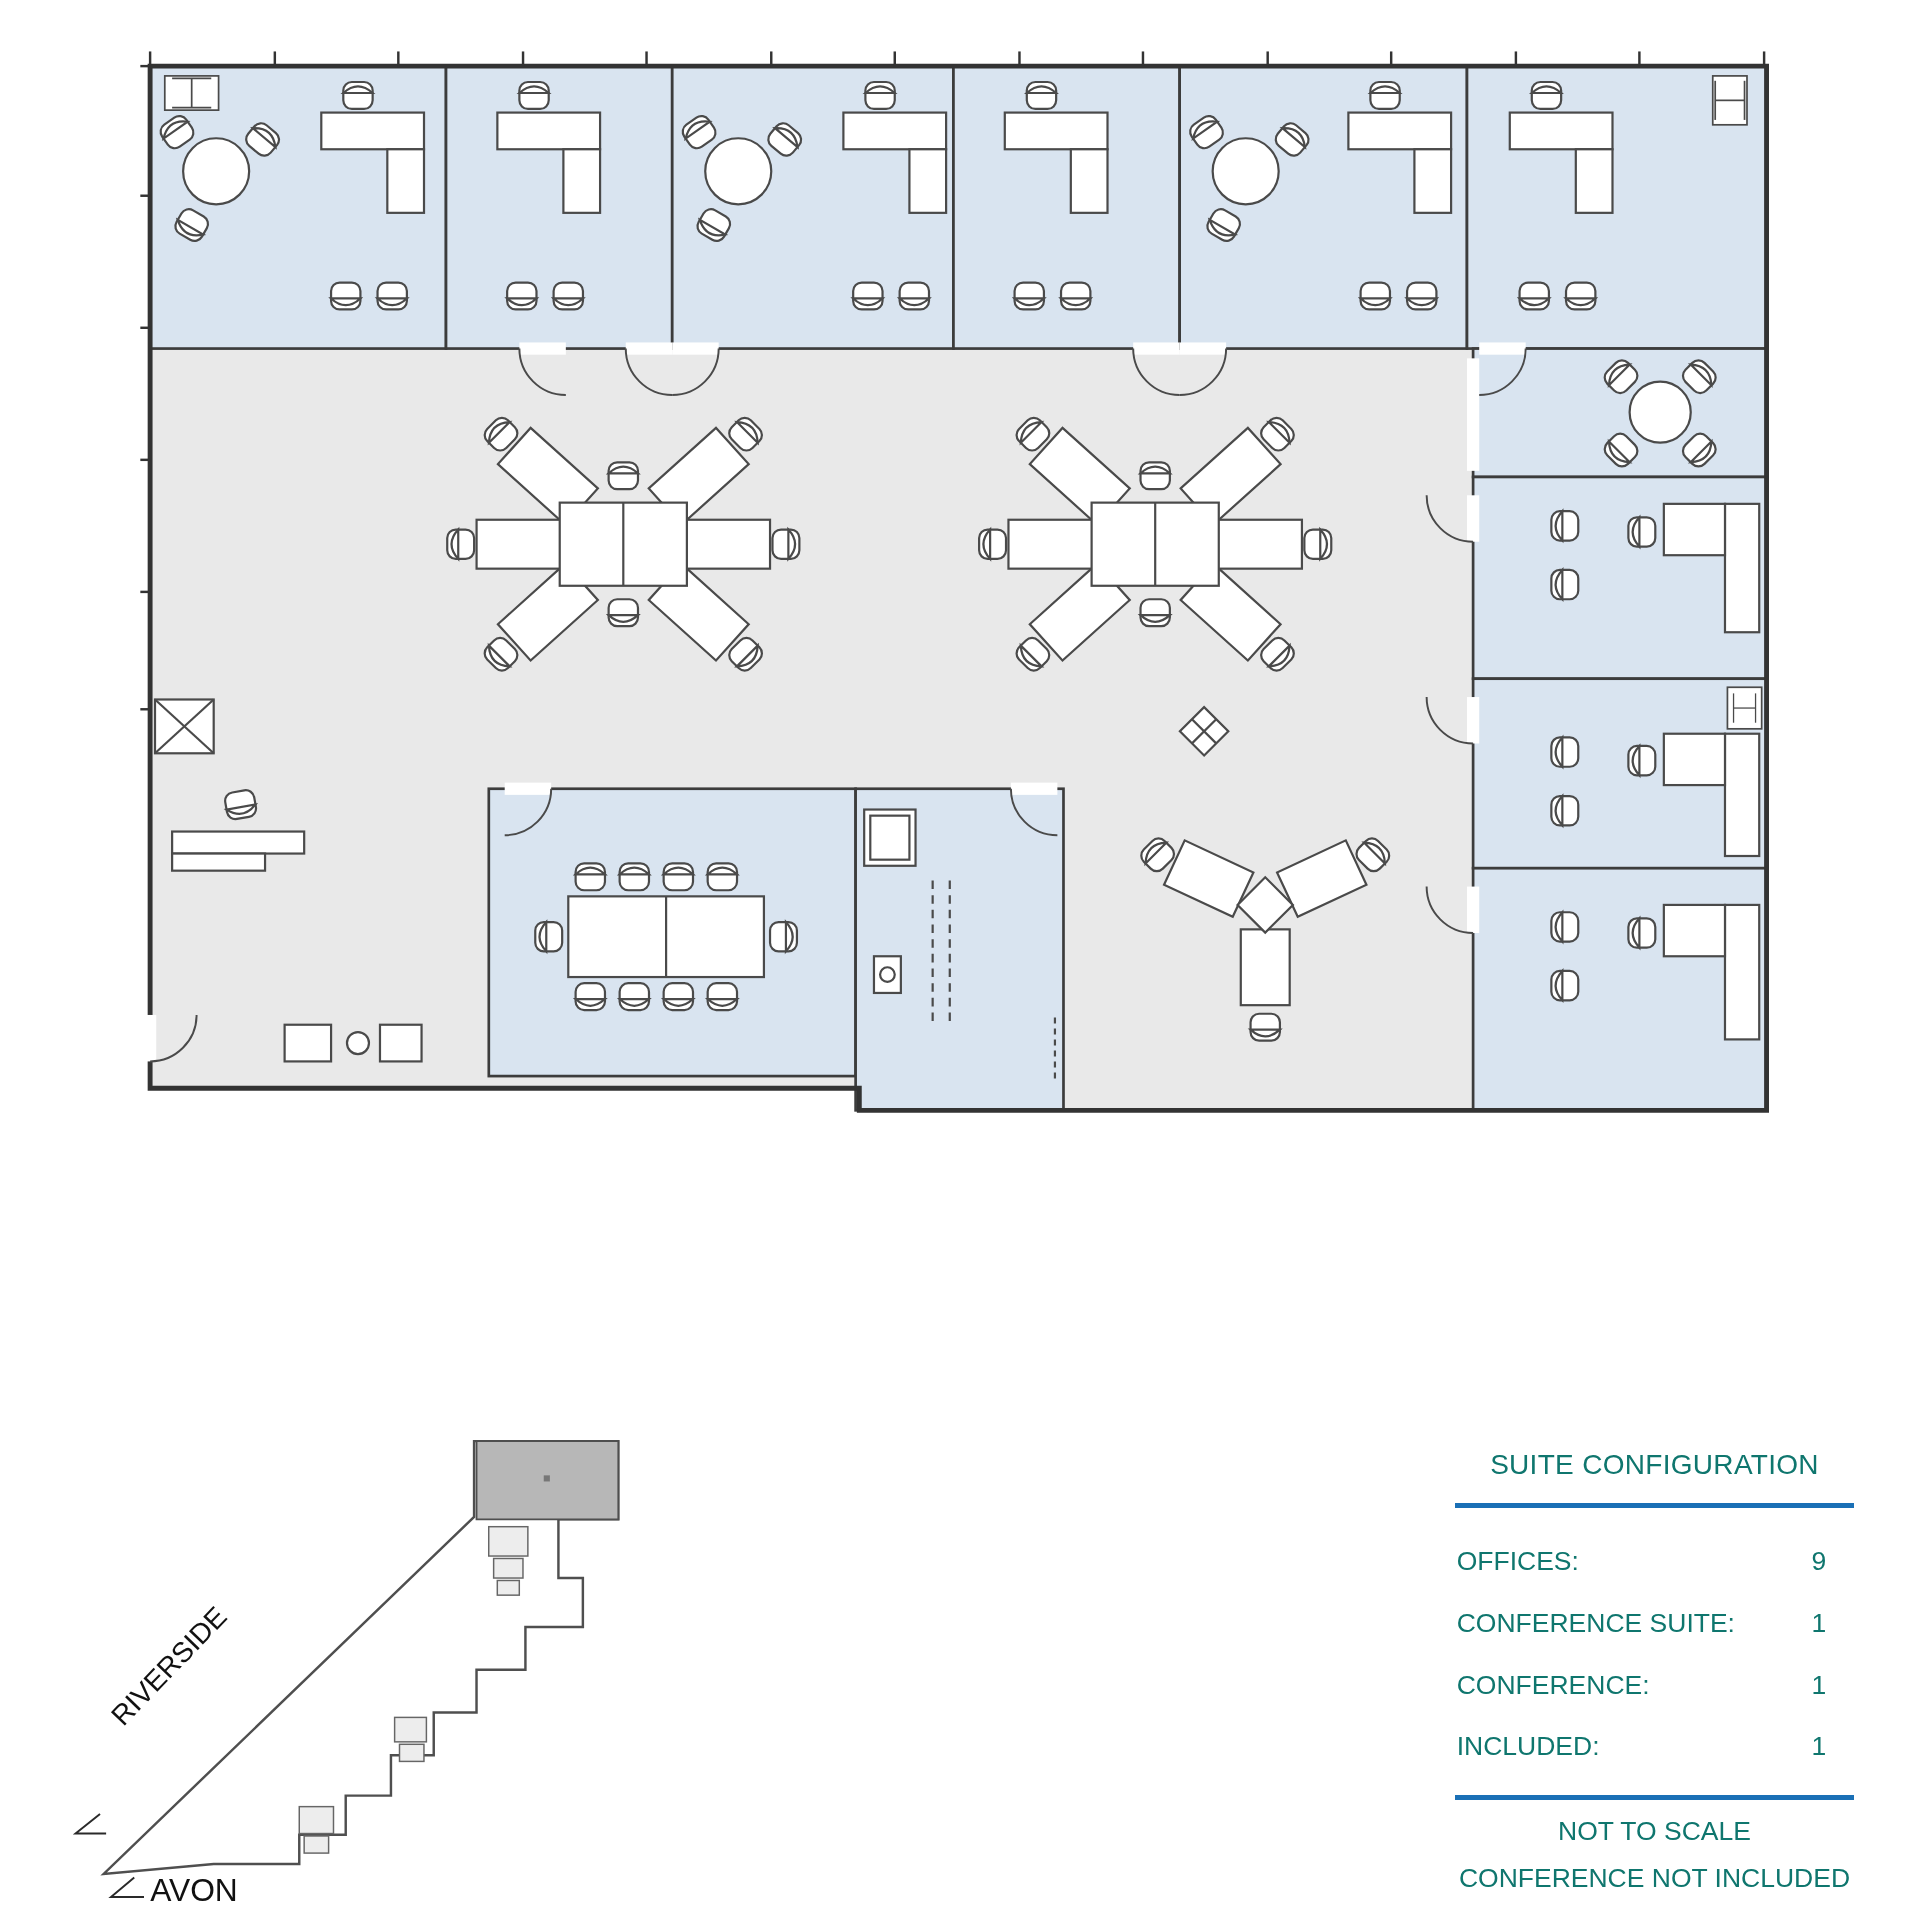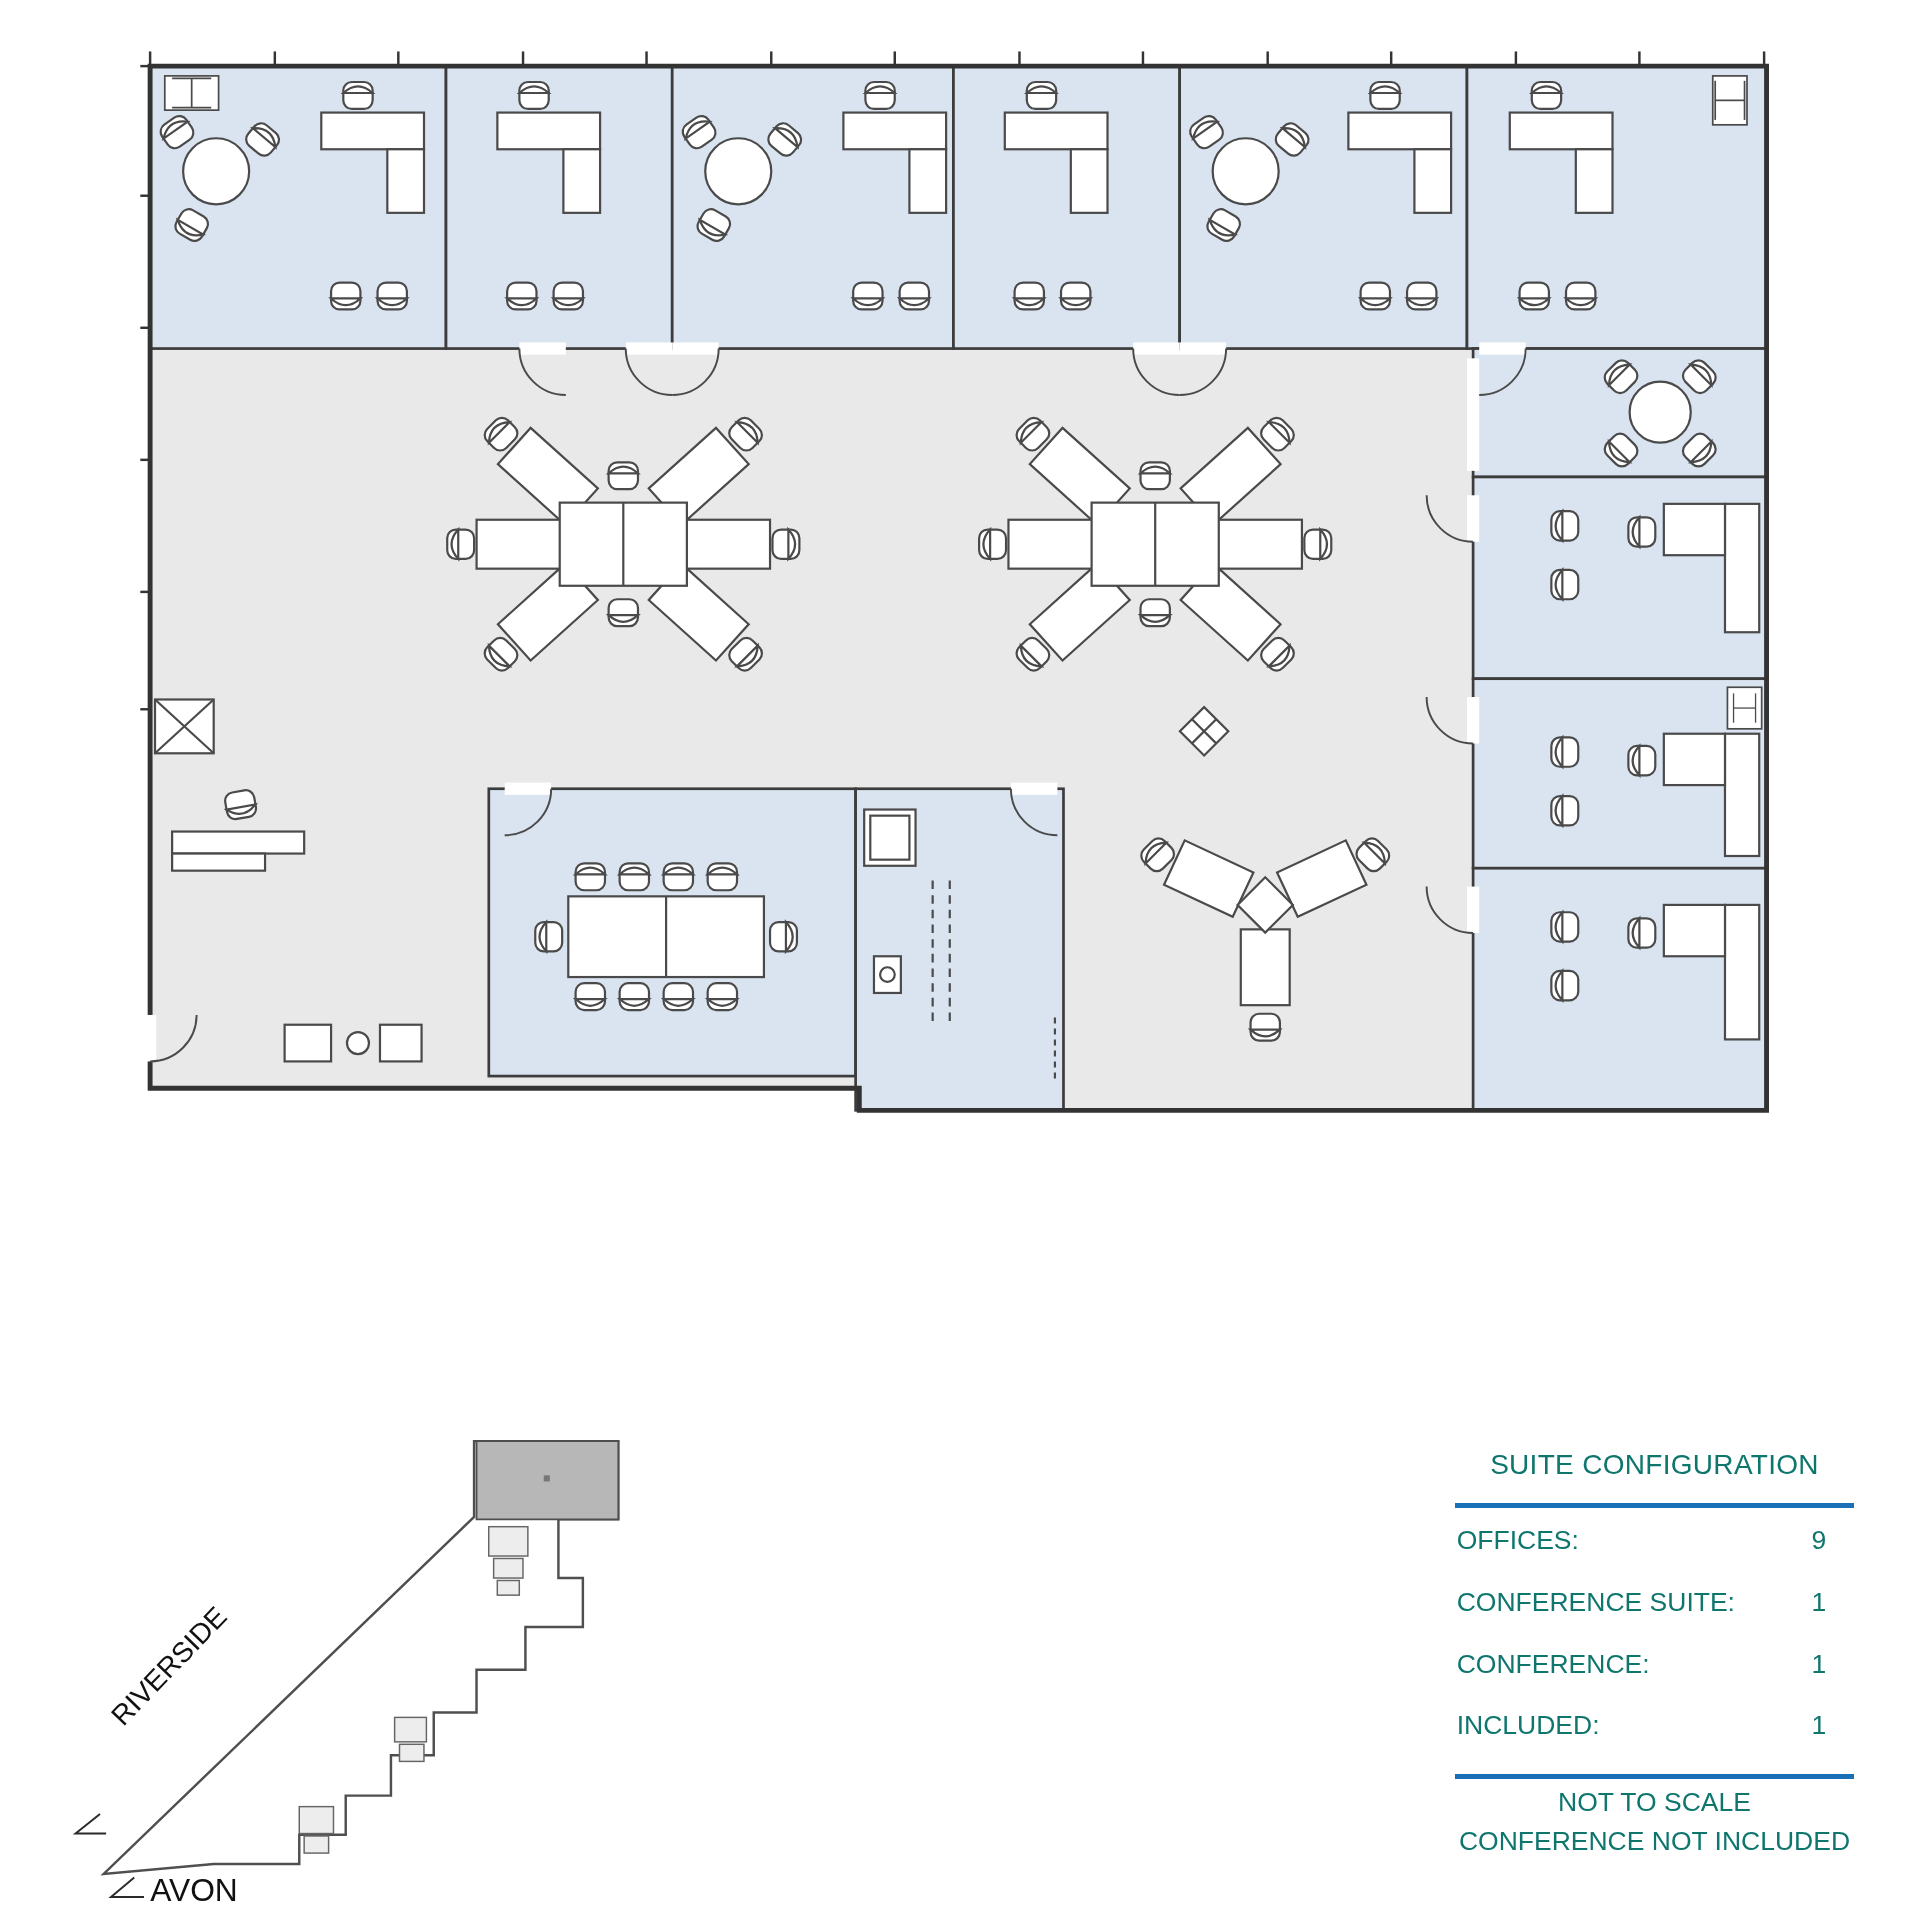--- a/index.html
+++ b/index.html
@@ -14,27 +14,27 @@
   .keyplan text { font-family:"Liberation Sans", sans-serif; }
 
   .config {
     position:absolute; left:1455px; top:1448px; width:399px;
     color:#0f766e;
   }
   .config-title { font-size:28px; line-height:34px; text-align:center; letter-spacing:0.3px; }
   .rule { height:5.1px; background:#1a70b6; }
   .rule-top { margin-top:20.5px; }
   .rule-bottom { margin-top:5.1px; }
-  .config-rows { padding:2px 0 12px; }
+  .config-rows { padding:23px 0 12px; }
   .config-row {
     display:flex; justify-content:space-between; align-items:baseline;
     font-size:26.5px; line-height:31px; padding:15.4px 1.7px;
   }
   .config-value { padding-right:26px; }
-  .config-note { font-size:26.5px; line-height:31px; text-align:center; margin-top:8px; }
+  .config-note { font-size:26.5px; line-height:31px; text-align:center; margin-top:16px; }
 </style>
 </head>
 <body>
 
 <div>
 
   <svg class="plan floorplan" viewBox="0 0 1335 880" xmlns="http://www.w3.org/2000/svg">
     <defs>
       <g id="chair">
         <rect x="-12" y="-11" width="24" height="22" rx="7"></rect>

